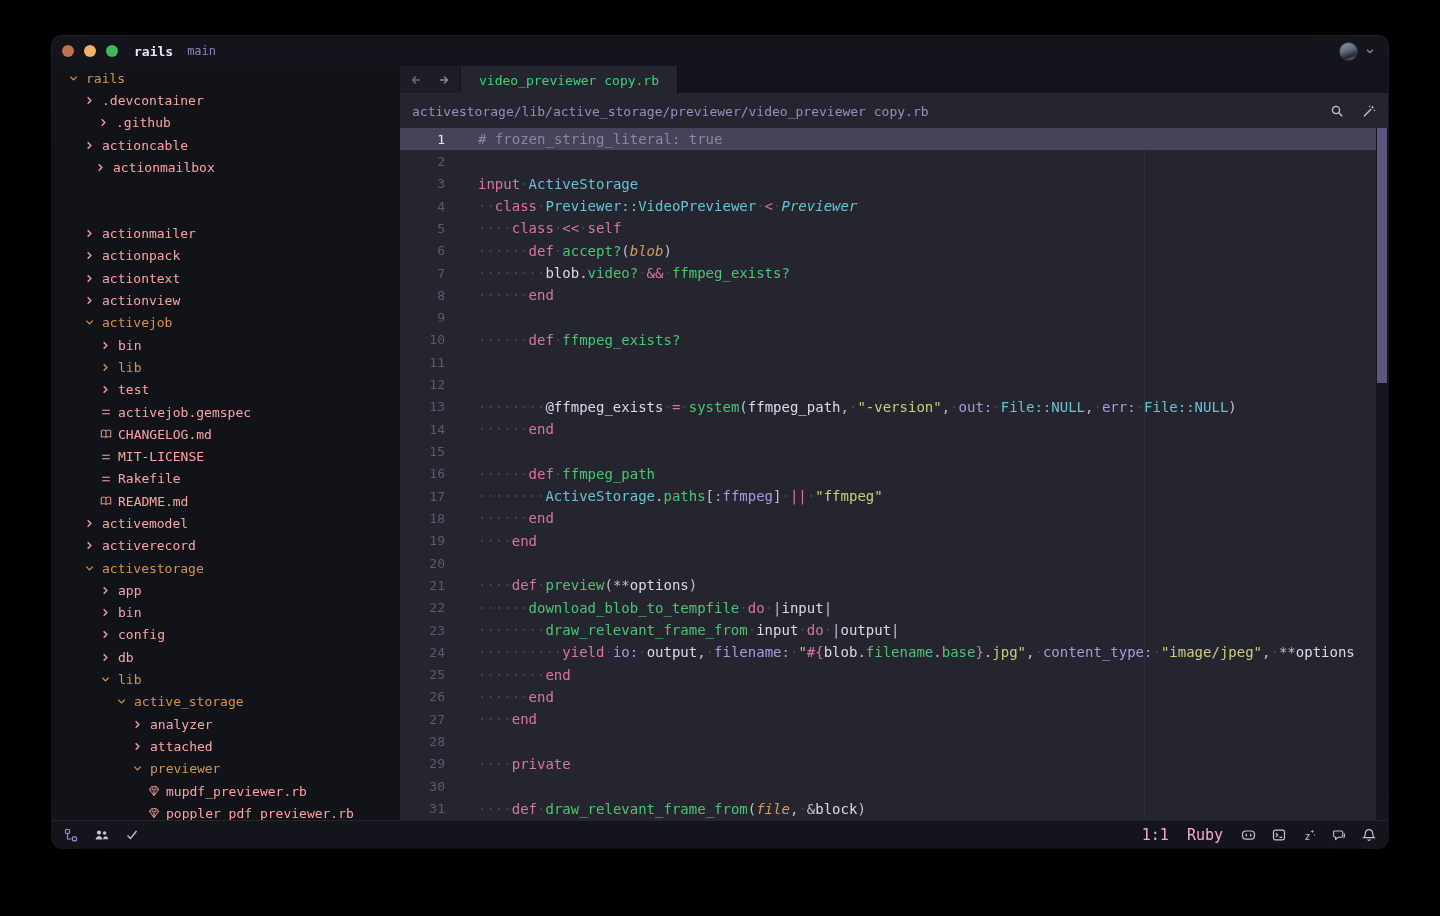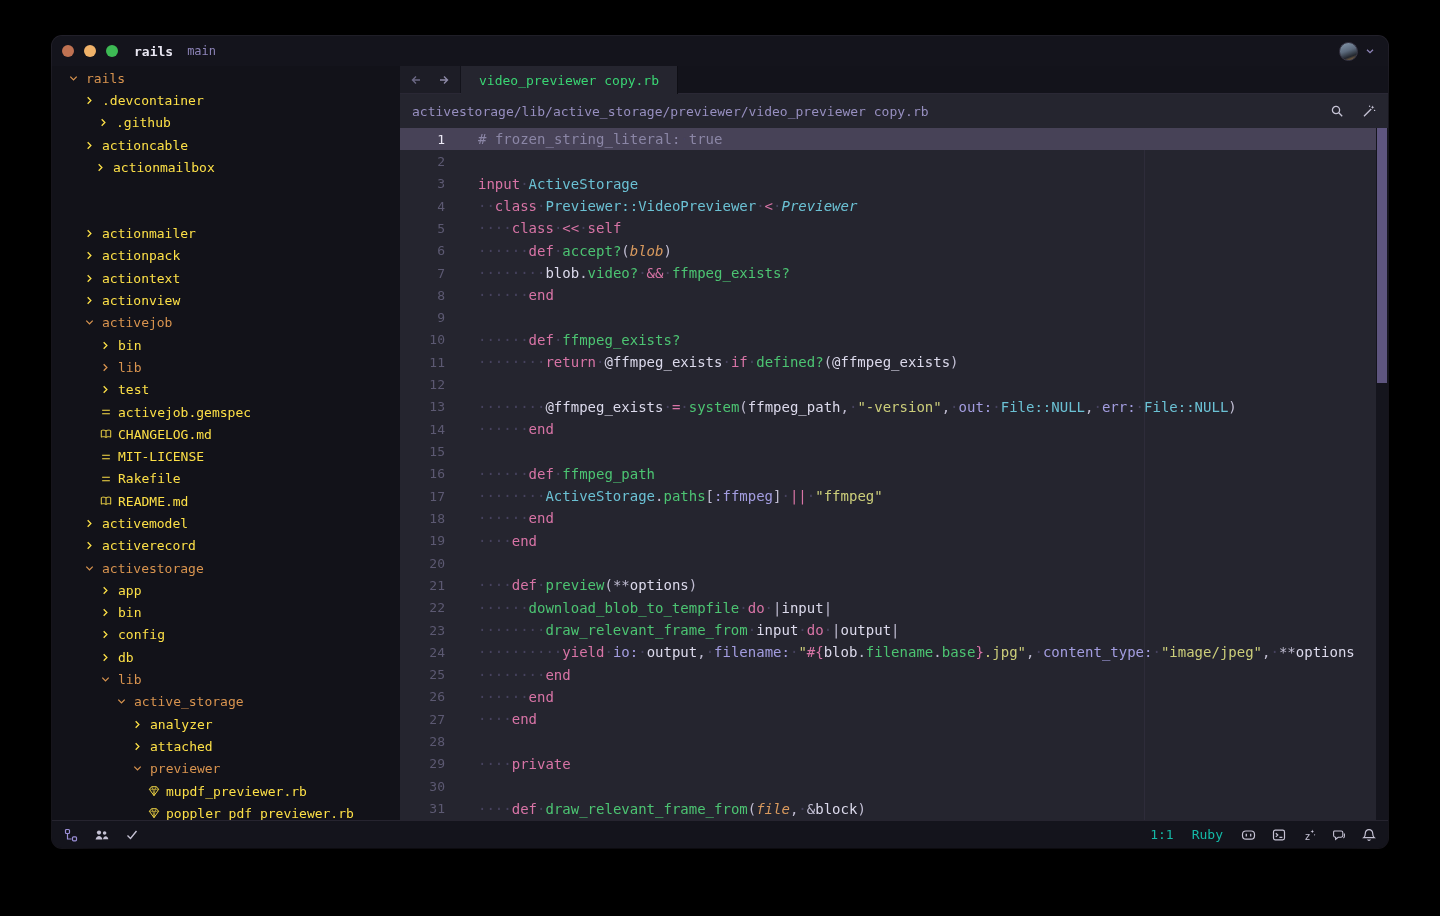--- a/index.html
+++ b/index.html
@@ -25,21 +25,21 @@
             background:linear-gradient(160deg,#8699ac 0%,#5c6a7c 45%,#23272f 75%,#b98b4e 100%);
             border:1px solid #3a3847; }
   .tb-chev { color:#8d84b8; display:flex; }
 
   
   .main { flex:1; display:flex; min-height:0; }
 
   
   .sidebar { width:348px; flex:none; background:#121219; overflow:hidden; padding-top:1px; }
   .trow { height:22.3px; display:flex; align-items:center; font-size:13px;
-          color:#fde047; white-space:nowrap; cursor:default; }
+          color:#fca5a5; white-space:nowrap; cursor:default; }
   .trow .glyph { width:15px; height:14px; flex:none; display:flex; align-items:center;
                  justify-content:center; margin-right:5px; }
   .trow.mod { color:#d9944f; }
   .trow.new { color:#3ed47e; }
   .trow.sel { background:#483e61; }
 
   
   .editor-col { flex:1; display:flex; flex-direction:column; min-width:0; background:#25252f; }
 
   .tabbar { height:28px; flex:none; display:flex; background:#13131b; border-bottom:1px solid #2a2835; }
@@ -80,21 +80,21 @@
   .scroll-thumb { position:absolute; top:0; left:1px; right:1px; height:255px;
                   background:#6b6091; opacity:.85; }
 
   
   .statusbar { height:28px; flex:none; background:#14141c; border-top:1px solid #26242f;
                display:flex; align-items:center; padding:0 12px; }
   .sb-left { display:flex; align-items:center; gap:16px; }
   .sb-ic { display:flex; color:#c5c2d4; cursor:pointer; }
   .sb-ic.accent { color:#9a8ed6; }
   .sb-right { margin-left:auto; display:flex; align-items:center; gap:18px; }
-  .sb-text { font-size:13px; color:#14b8a6; cursor:pointer; }
+  .sb-text { font-size:15px; color:#f9a8d4; cursor:pointer; }
 </style>
 </head>
 <body>
 
 <div class="window">
 
   <div class="titlebar">
     <div class="lights">
       <div class="light c1"></div>
       <div class="light c2"></div>
@@ -472,21 +472,20 @@
             <div class="cl">
               <div class="gutter">9</div>
               <div class="codepre"></div>
             </div>
             <div class="cl">
               <div class="gutter">10</div>
               <div class="codepre"><span class="tk-ws">······</span><span class="tk-kw">def</span><span class="tk-ws">·</span><span class="tk-fn">ffmpeg_exists?</span></div>
             </div>
             <div class="cl">
               <div class="gutter">11</div>
-              <div class="codepre"><span class="tk-ws">········</span><span class="tk-kw">return</span><span class="tk-ws">·</span><span class="tk-va">@ffmpeg_exists</span><span class="tk-ws">·</span><span class="tk-kw">if</span><span class="tk-ws">·</span><span class="tk-fn">defined?</span><span class="tk-pu">(</span><span class="tk-va">@ffmpeg_exists</span><span class="tk-pu">)</span></div>
             </div>
             <div class="cl">
               <div class="gutter">12</div>
               <div class="codepre"></div>
             </div>
             <div class="cl">
               <div class="gutter">13</div>
               <div class="codepre"><span class="tk-ws">········</span><span class="tk-va">@ffmpeg_exists</span><span class="tk-ws">·</span><span class="tk-kw">=</span><span class="tk-ws">·</span><span class="tk-fn">system</span><span class="tk-pu">(</span><span class="tk-va">ffmpeg_path</span><span class="tk-pu">,</span><span class="tk-ws">·</span><span class="tk-st">"-version"</span><span class="tk-pu">,</span><span class="tk-ws">·</span><span class="tk-sy">out:</span><span class="tk-ws">·</span><span class="tk-ty">File::NULL</span><span class="tk-pu">,</span><span class="tk-ws">·</span><span class="tk-sy">err:</span><span class="tk-ws">·</span><span class="tk-ty">File::NULL</span><span class="tk-pu">)</span></div>
             </div>
             <div class="cl">

